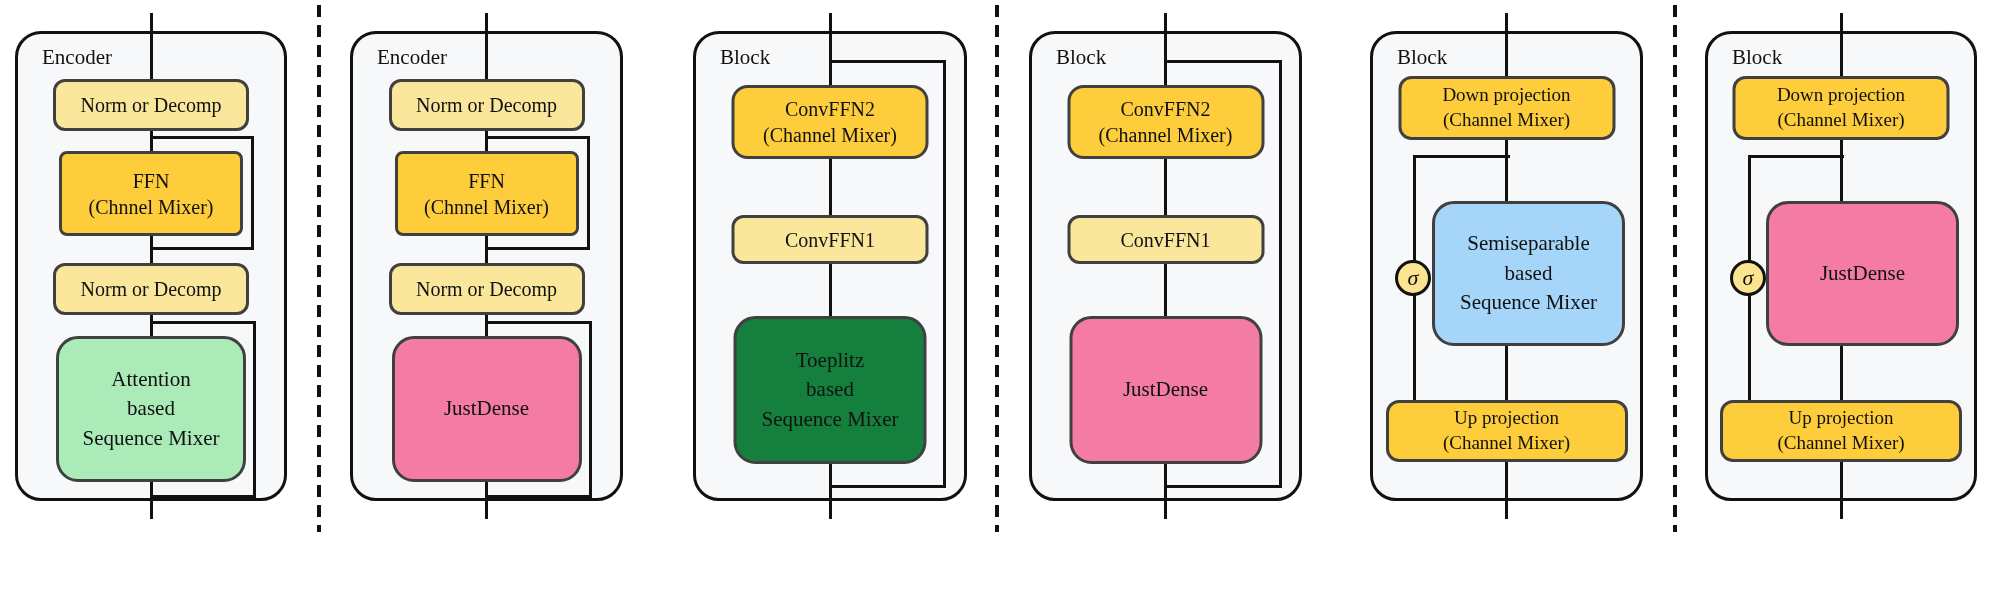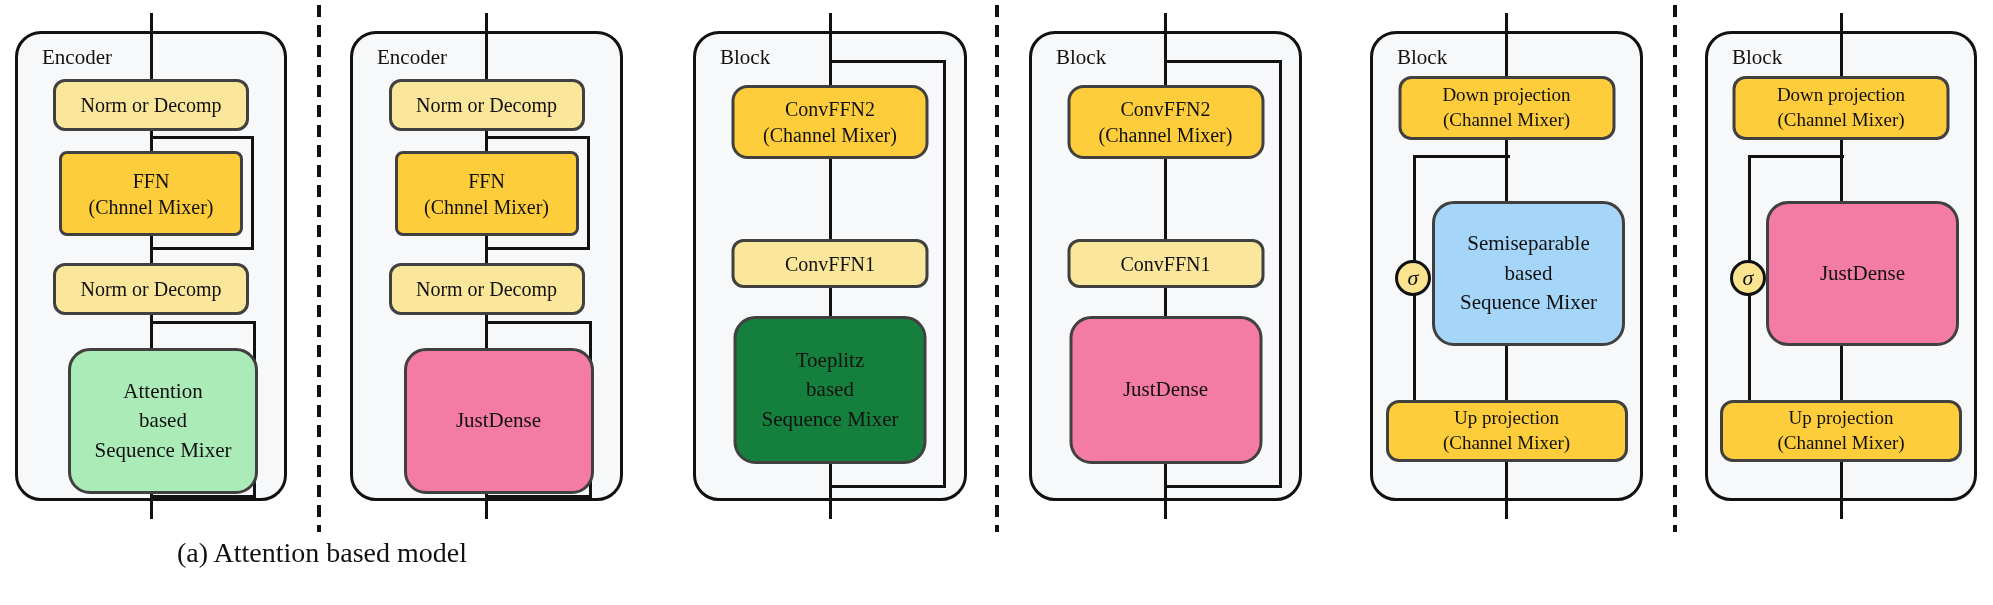--- a/index.html
+++ b/index.html
@@ -40,24 +40,24 @@
   
   .box {
     position:absolute; left:50%; transform:translateX(-50%);
     box-sizing:border-box; border:3px solid #404040;
     display:flex; align-items:center; justify-content:center;
     text-align:center; white-space:pre-line; line-height:1.3;
   }
   .enc .norm1 { top:45px;  width:196px; height:52px; border-radius:12px; font-size:20px; }
   .enc .ffn   { top:117px; width:184px; height:85px; border-radius:8px; font-size:20px; }
   .enc .norm2 { top:229px; width:196px; height:52px; border-radius:12px; font-size:20px; }
-  .enc .mixer { top:314px; width:190px; height:146px; border-radius:22px; font-size:21px; line-height:1.4;margin-left:12px; }
+  .enc .mixer { top:302px; width:190px; height:146px; border-radius:22px; font-size:21px; line-height:1.4; }
 
   .blk .cffn2 { top:51px;  width:197px; height:74px; border-radius:16px; font-size:20px; }
-  .blk .cffn1 { top:181px; width:197px; height:49px; border-radius:12px; font-size:20px;margin-top:24px; }
+  .blk .cffn1 { top:181px; width:197px; height:49px; border-radius:12px; font-size:20px; }
   .blk .mixer { top:282px; width:193px; height:148px; border-radius:22px; font-size:21px; line-height:1.4; }
 
   .prj .down  { top:42px;  width:217px; height:64px; border-radius:13px; font-size:19px; }
   .prj .up    { top:366px; width:242px; height:62px; border-radius:13px; font-size:19px; }
   .prj .mixer { left:auto; transform:none; right:15px; top:167px;
                 width:193px; height:145px; border-radius:22px; font-size:21px; line-height:1.4;text-align:center; }
   .prj .sigma {
     position:absolute; left:22px; top:226px; width:36px; height:36px;
     box-sizing:border-box; border:3px solid #111111; border-radius:50%;
     display:flex; align-items:center; justify-content:center;
@@ -156,15 +156,14 @@
     <div class="branch"></div>
     <div class="panel-label">Block</div>
     <div class="box down" style="background-color: rgb(253, 205, 59);">Down projection
 (Channel Mixer)</div>
     <div class="sigma" style="background-color: rgb(250, 228, 143);">σ</div>
     <div class="box mixer" style="background-color: rgb(244, 123, 164);">JustDense</div>
     <div class="box up" style="background-color: rgb(253, 205, 59);">Up projection
 (Channel Mixer)</div>
   </div>
 
-  <div class="caption cap-a">(a) Attention based model</div>
 
 </div>
 
 </body></html>

